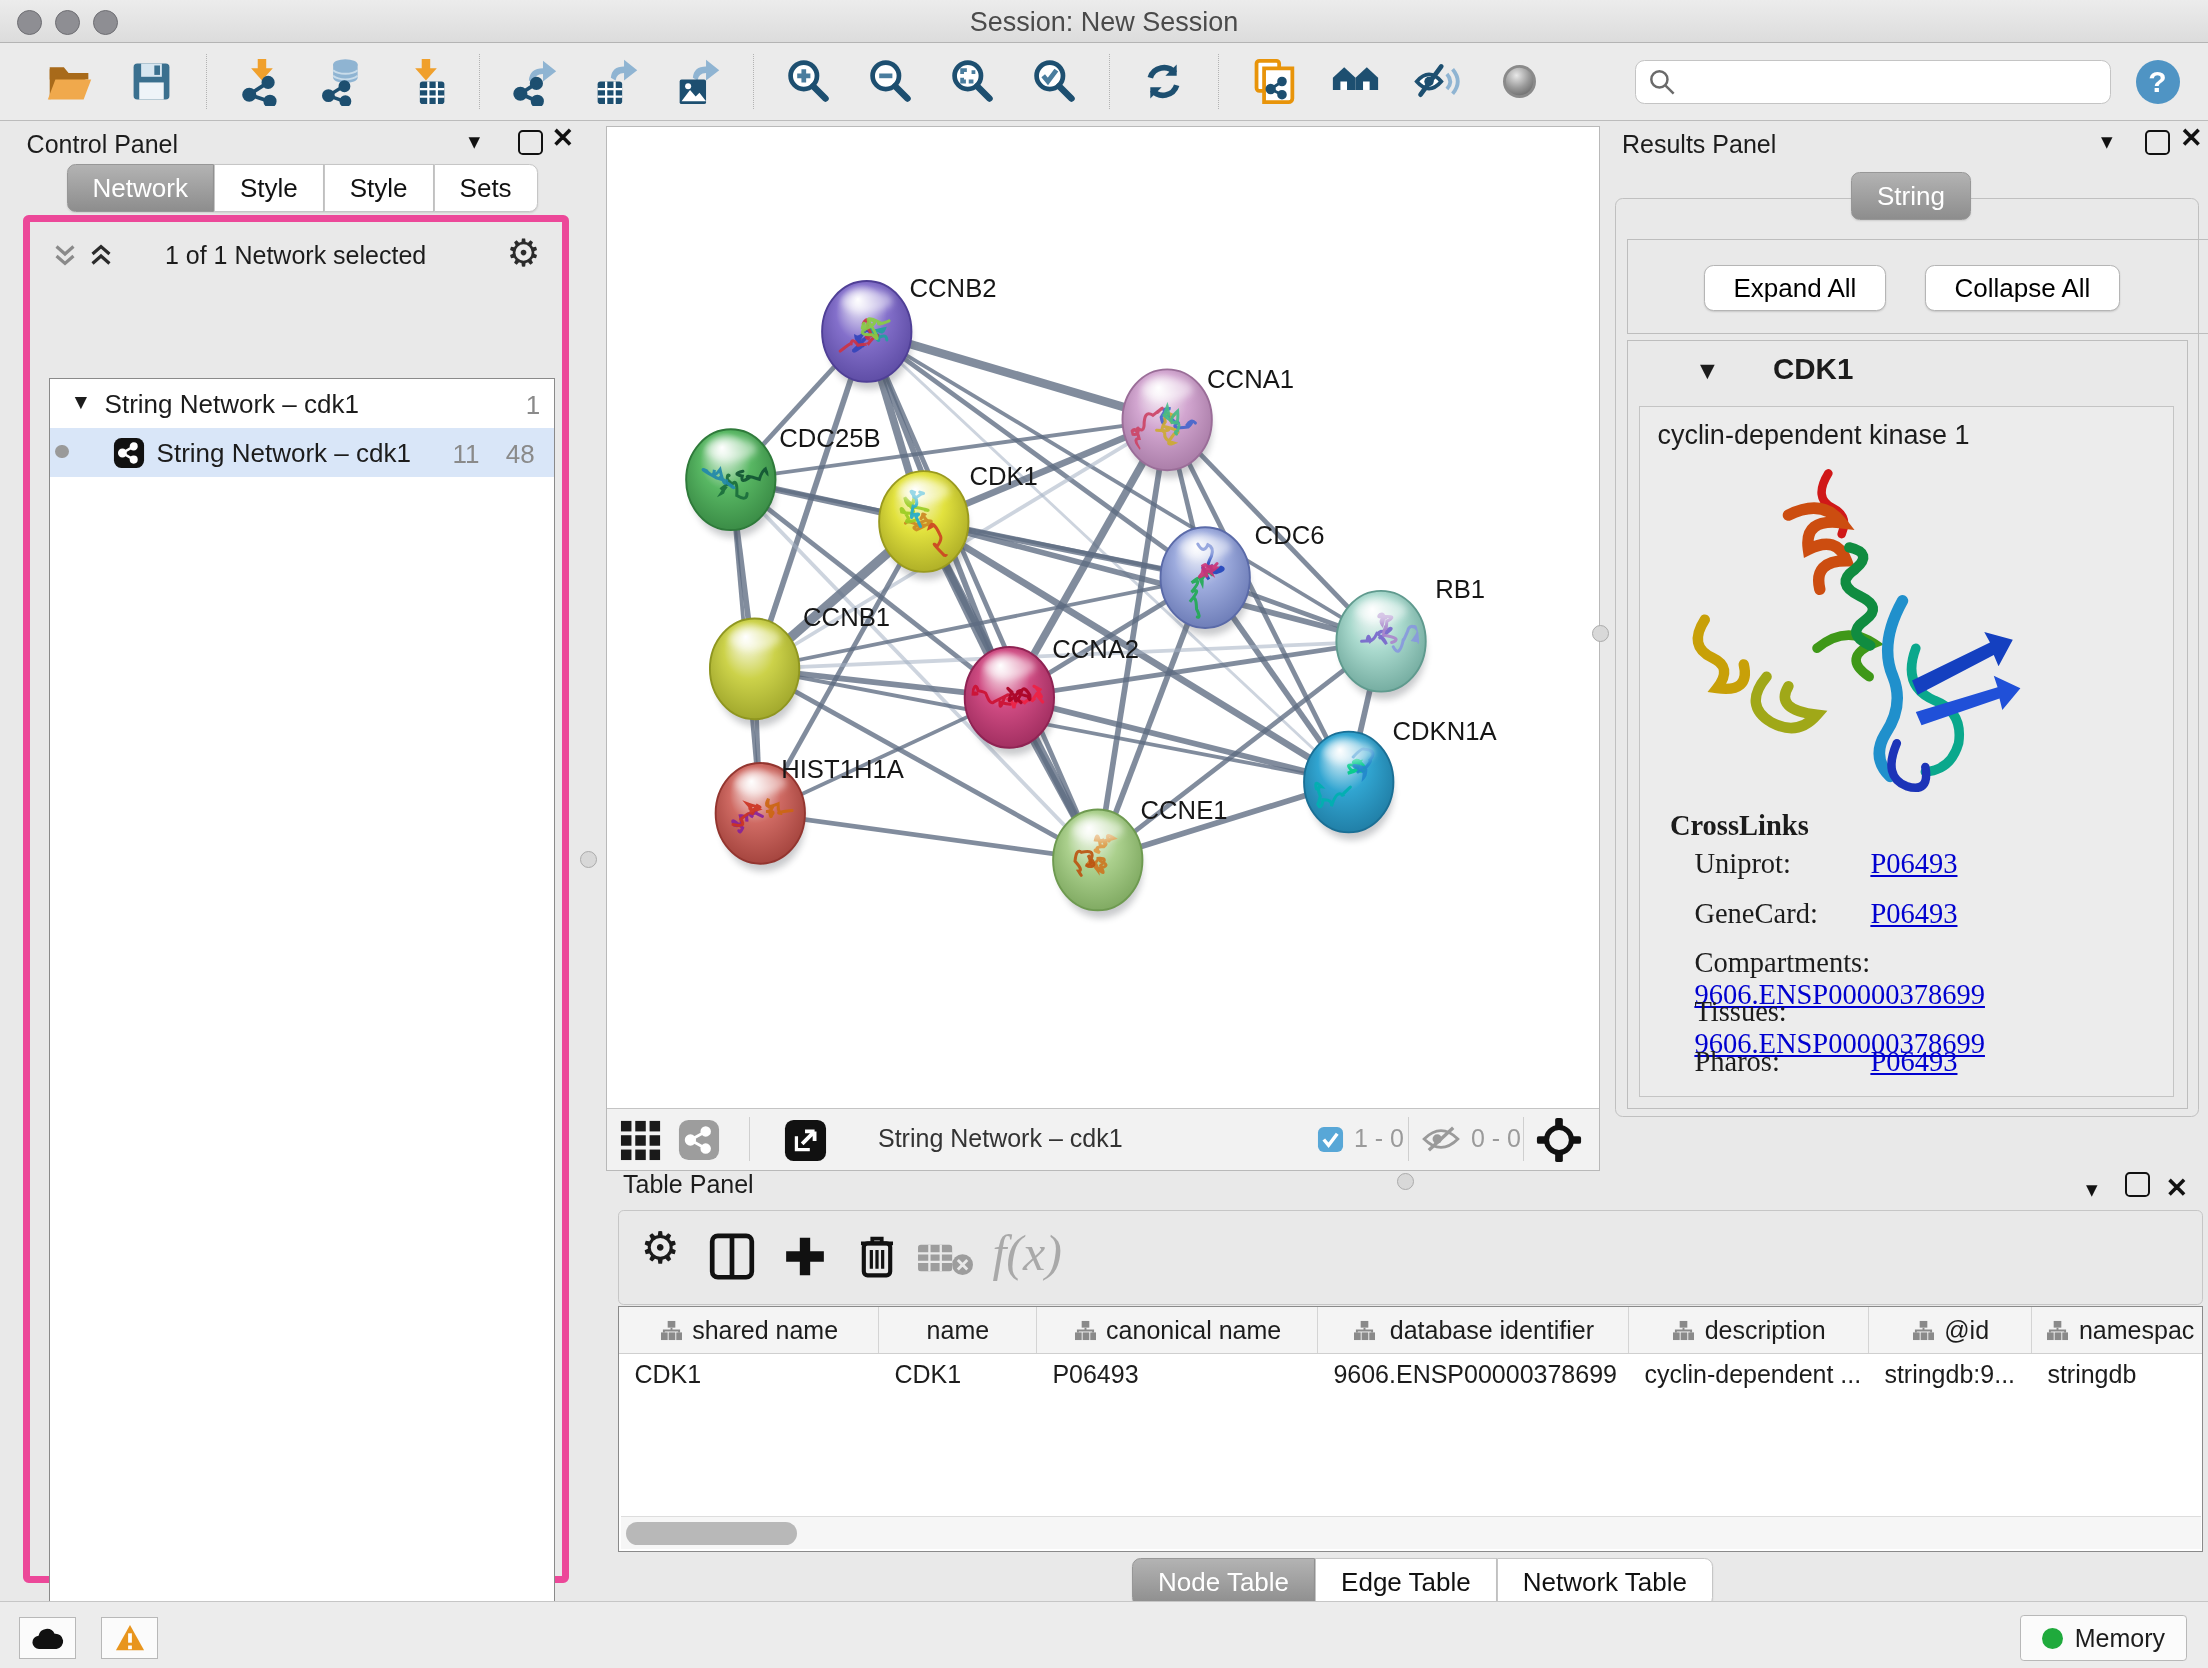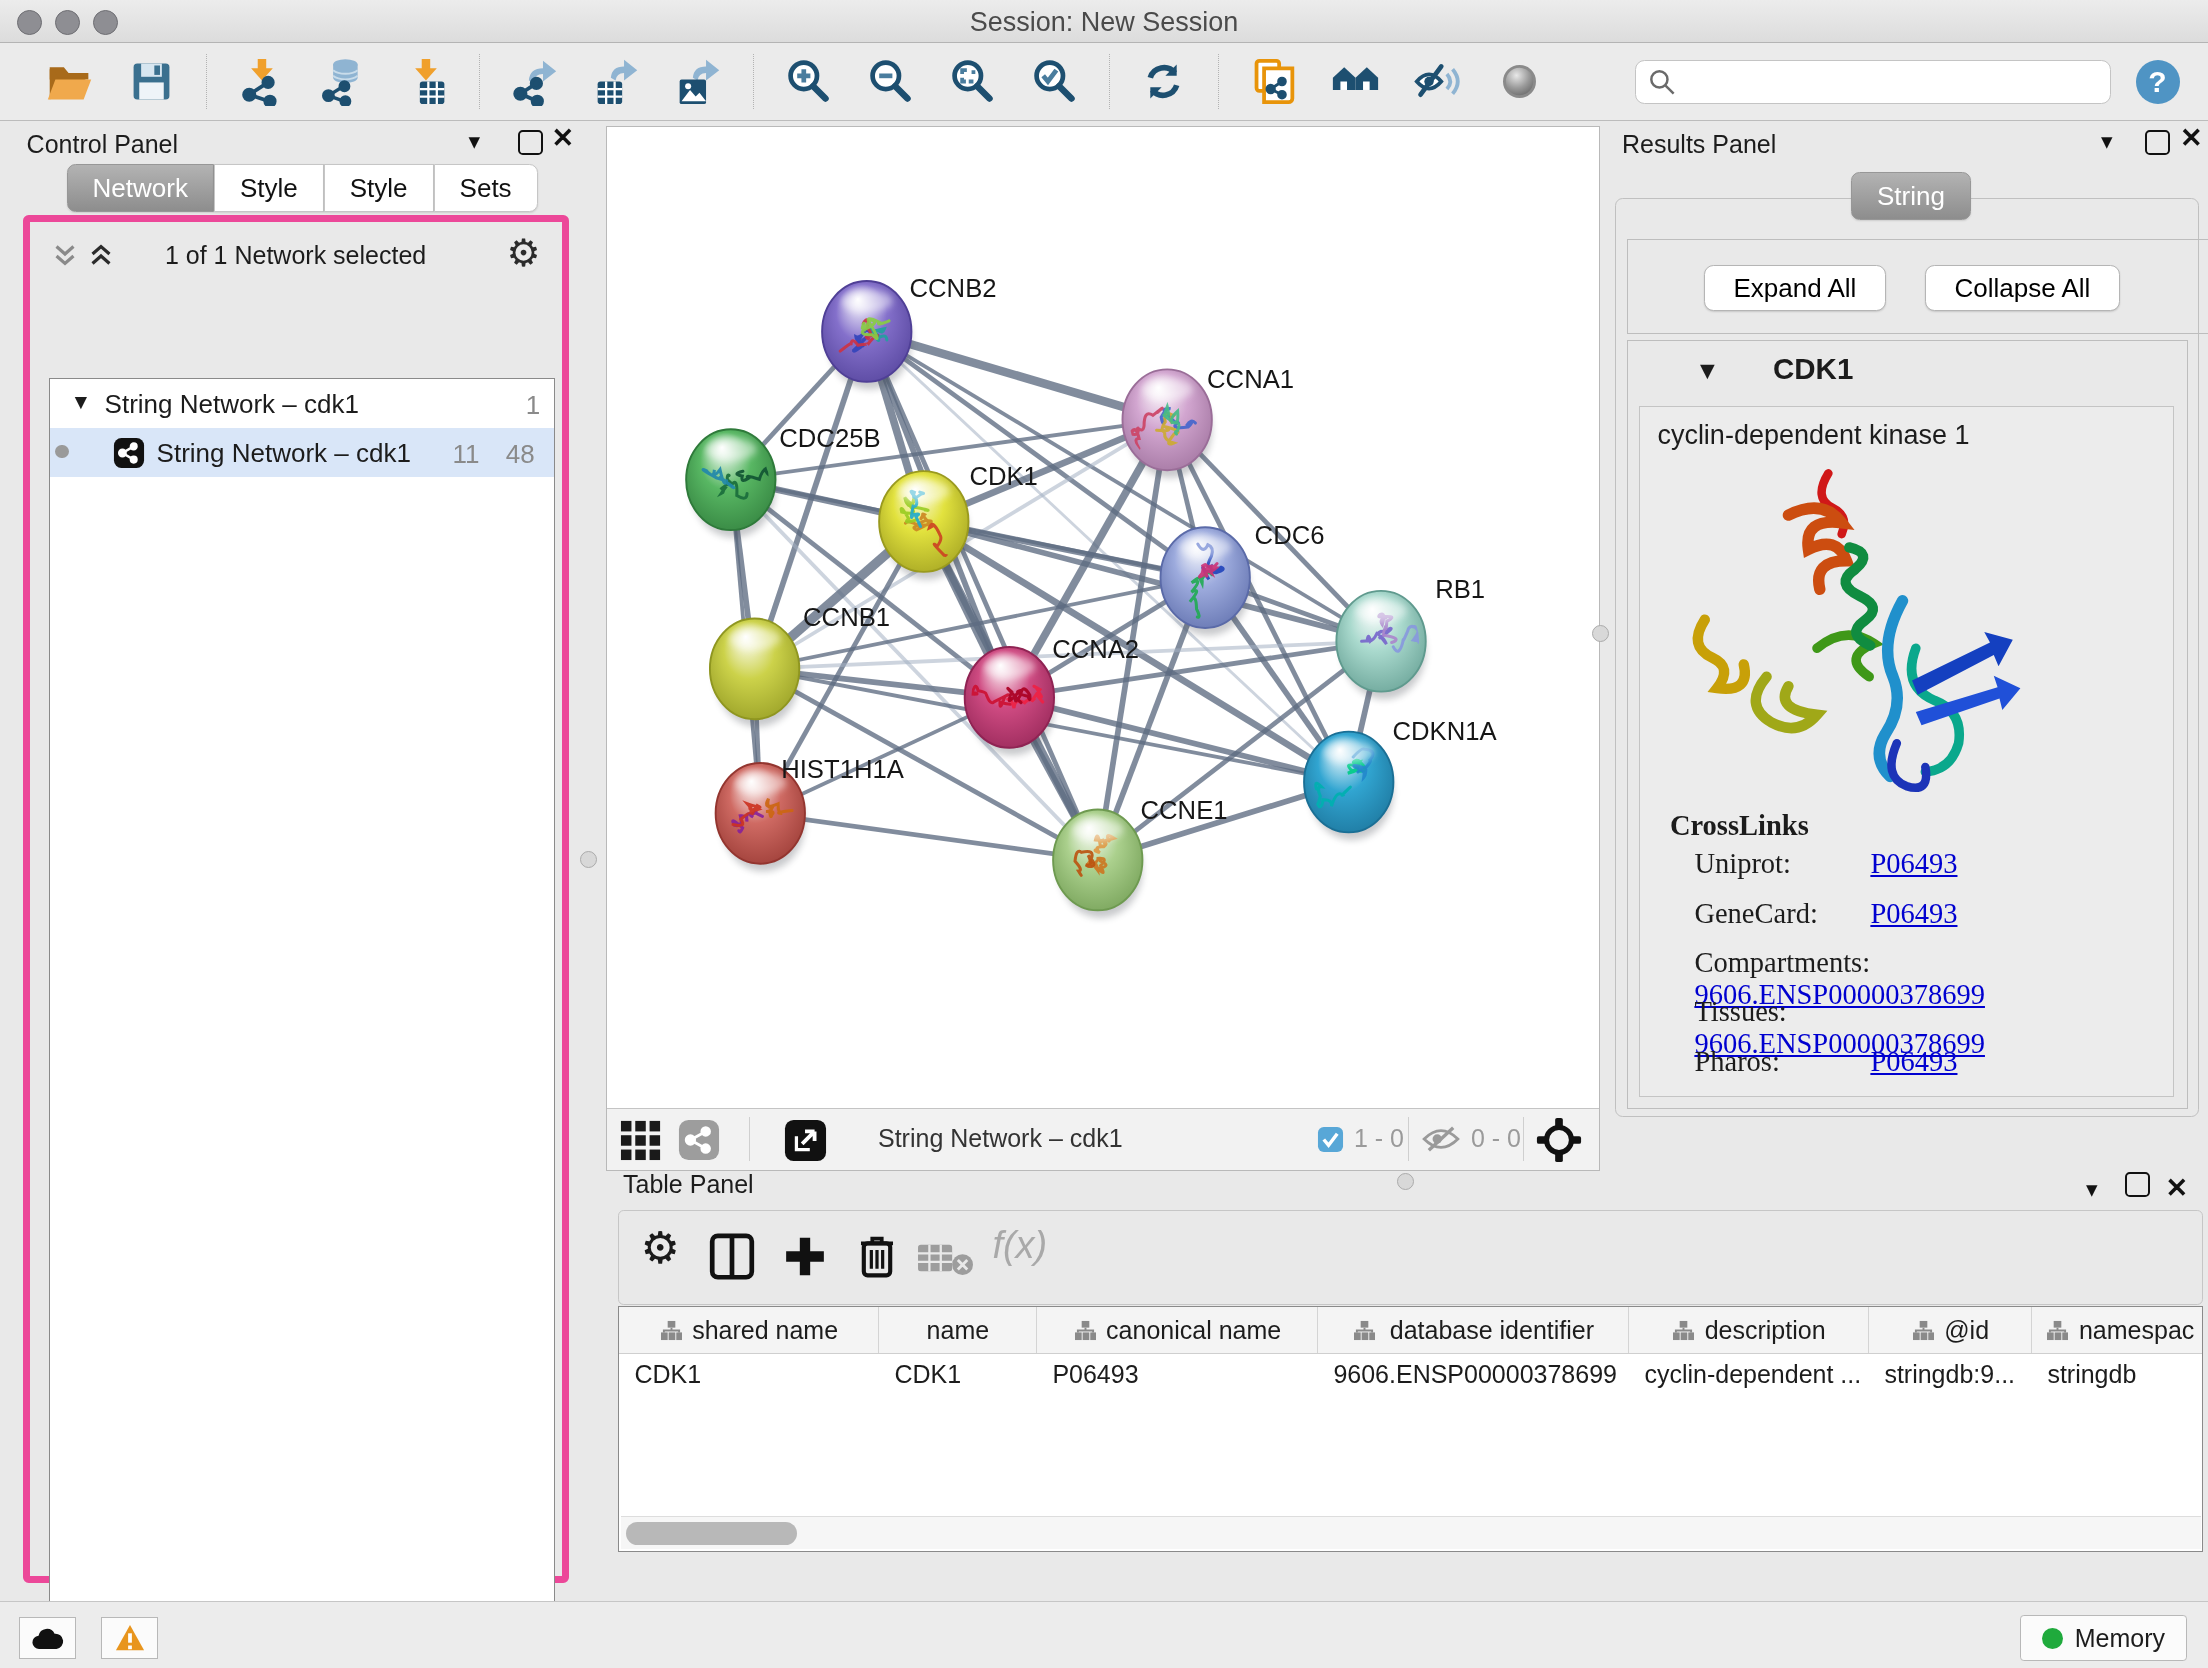--- a/index.html
+++ b/index.html
@@ -707,22 +707,22 @@
       <path d="M6 12h34M18 12V7h10v5" stroke="#111" stroke-width="4" fill="none"></path>
       <rect x="9" y="12" width="28" height="34" rx="4" fill="none" stroke="#111" stroke-width="4.4"></rect>
       <path d="M17 19v20M23 19v20M29 19v20" stroke="#111" stroke-width="3.4"></path>
       </svg>
     <svg class="tt-ico" style="left:297px;top:30px" width="59" height="36" viewBox="0 0 62 38">
       <rect x="2" y="4" width="36" height="28" rx="3" fill="#9d9d9d"></rect>
       <path d="M2 13h36M2 22h36M14 4v28M26 4v28" stroke="#e9e9e9" stroke-width="2.4"></path>
       <circle cx="49" cy="25" r="11" fill="#9d9d9d"></circle>
       <path d="M44 20l10 10M54 20l-10 10" stroke="#e9e9e9" stroke-width="3"></path>
       </svg>
-    <span class="tt-ico" style="left:373px;top:13.3px;font-family:Liberation Sans, sans-serif;font-style:italic;
-          font-size:38px;color:#a9a9a9">f(x)</span>
+    <span class="tt-ico" style="left:373px;top:13.3px;font-family:Liberation Serif, serif;font-style:italic;
+          font-size:50px;color:#a9a9a9">f(x)</span>
   </div>
   <div id="tbl">
     <div id="tbl-head">
         <div class="th" style="width: 260px;">
           <svg width="23" height="21" viewBox="0 0 24 22">
             <rect x="8" y="1" width="8" height="7" fill="#8a8a8a"></rect>
             <rect x="1" y="13" width="7" height="8" fill="#8a8a8a"></rect>
             <rect x="9" y="13" width="7" height="8" fill="#8a8a8a"></rect>
             <rect x="17" y="13" width="6" height="8" fill="#8a8a8a"></rect>
             <path d="M12 8v3M4 13v-2h16v2" stroke="#8a8a8a" stroke-width="2" fill="none"></path>
@@ -789,20 +789,21 @@
         <div class="td" style="width: 281px;">P06493</div>
         <div class="td" style="width: 311px;">9606.ENSP00000378699</div>
         <div class="td" style="width: 240px;">cyclin-dependent ...</div>
         <div class="td" style="width: 163px;">stringdb:9...</div>
         <div class="td" style="width: 177px;">stringdb</div>
       </div>
     <div id="tbl-scroll">
       <div id="tbl-thumb"></div>
     </div>
   </div>
+  <div id="tbl-tabs"><span class="seg-tab first active">Node Table</span><span class="seg-tab">Edge Table</span><span class="seg-tab last">Network Table</span></div>
 </div>
 
 <div id="statusbar">
   <div class="sb-btn" style="left:19px">
     <svg width="34" height="25" viewBox="0 0 36 26">
       <path d="M9 24a7 7 0 01-1-14 9 9 0 0117-2 6.5 6.5 0 012 16z" fill="#111"></path>
       </svg>
   </div>
   <div class="sb-btn" style="left:101px">
     <svg width="32" height="30" viewBox="0 0 34 32">

